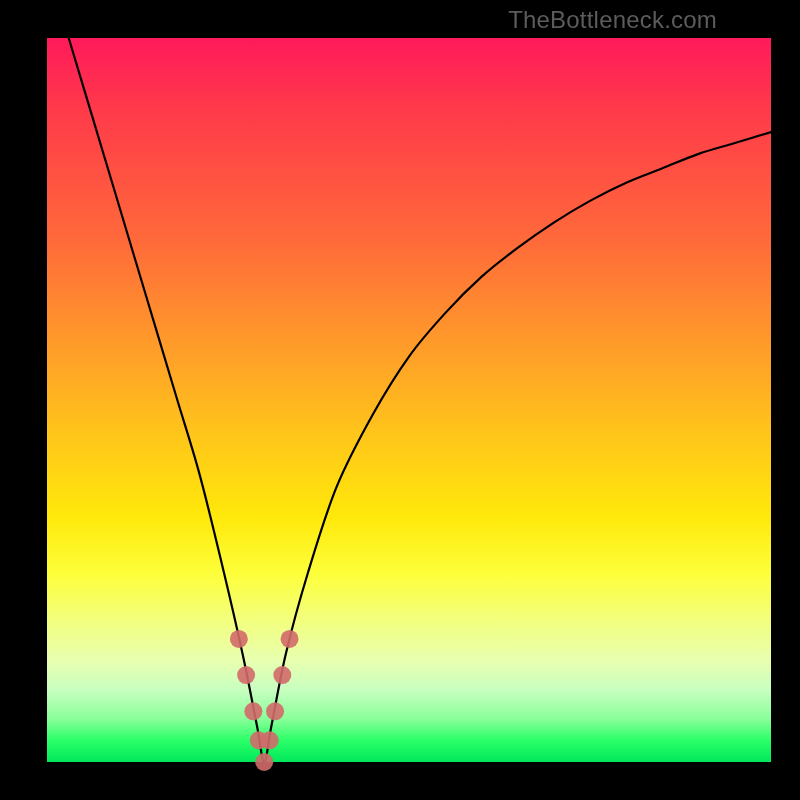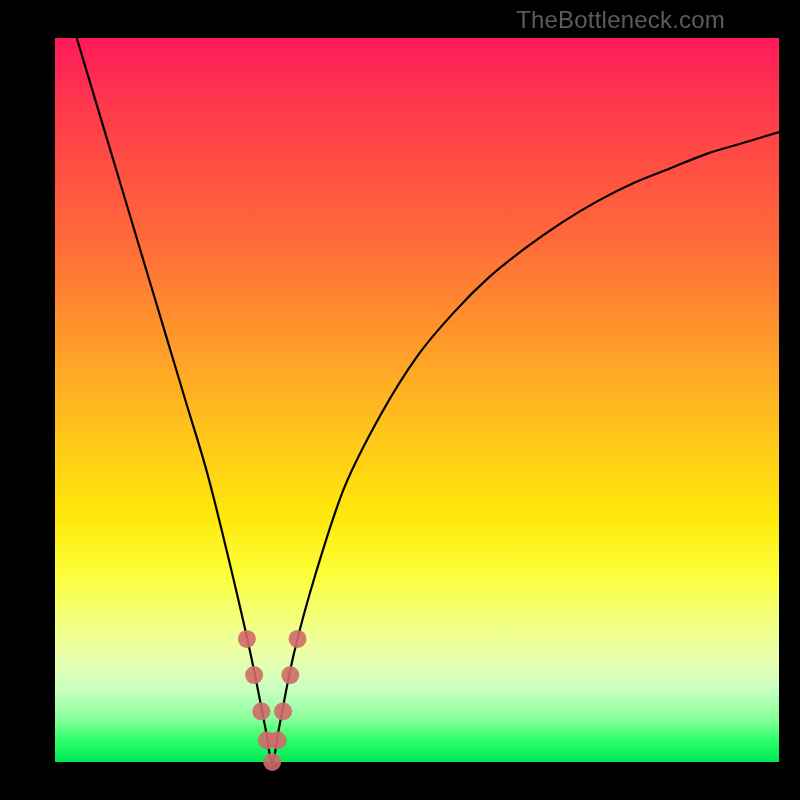--- a/index.html
+++ b/index.html
@@ -6,21 +6,21 @@
     margin: 0;
     padding: 0;
     width: 800px;
     height: 800px;
     background: #000;
     font-family: Arial, Helvetica, sans-serif;
     overflow: hidden;
   }
   .frame {
     position: absolute;
-    left: 17px;
+    left: 9px;
     top: 0;
     width: 718px;
     height: 800px;
     background: #000;
   }
   .plot {
     position: absolute;
     left: 38px;
     top: 38px;
     width: 724px;

